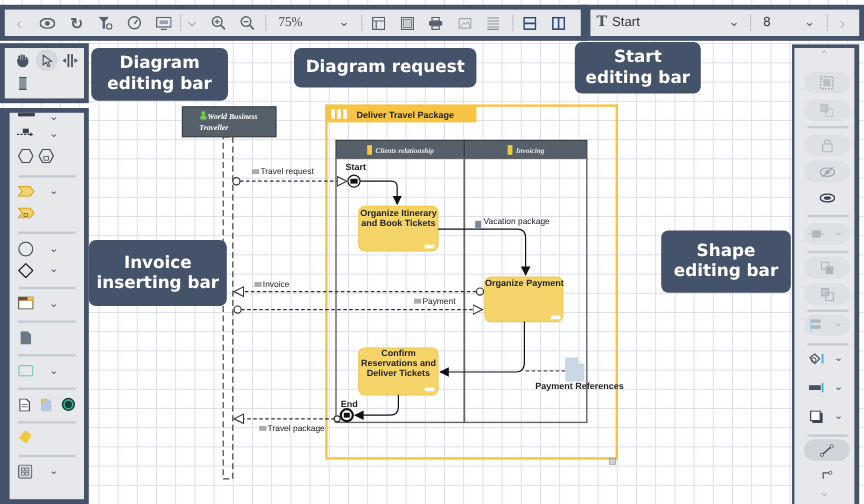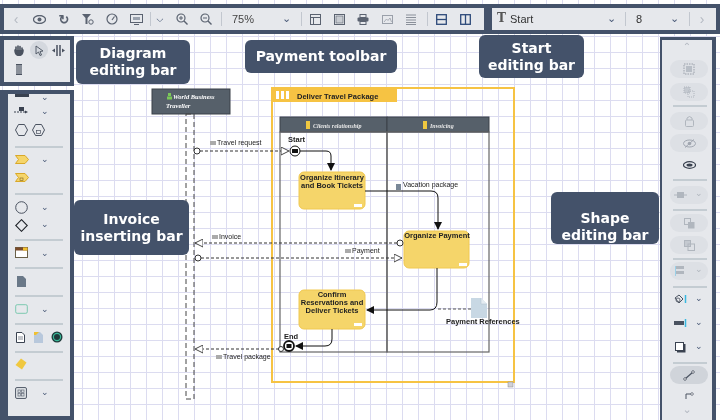--- a/index.html
+++ b/index.html
@@ -85,21 +85,21 @@
 </span>
 <span class="tb-icon" style="left:199px;top:9px;width:14px;height:20px;">
   <svg width="12" height="12" viewBox="0 0 12 12">
       <circle cx="5" cy="5" r="4" fill="none" stroke="#5a6270" stroke-width="1.2"></circle>
       <line x1="8" y1="8" x2="11.5" y2="11.5" stroke="#5a6270" stroke-width="1.4"></line>
       <line x1="3" y1="5" x2="7" y2="5" stroke="#5a6270"></line>
     </svg>
 </span>
 <span class="tb-sep" style="left:221px;top:12px;height:14px;"></span>
 
-<div style="position:absolute;left:224px;top:9px;width:74px;height:20px;">
+<div style="position:absolute;left:224px;top:9px;width:74px;height:20px;font-family:Liberation Serif, serif;">
   <span style="position:absolute;left:8px;top:4px;font-size:11px;color:#444;">75%</span>
   <span class="chev" style="position:absolute;left:58px;top:3px;font-size:11px;">⌄</span>
 </div>
 <span class="tb-sep" style="left:301px;top:12px;height:14px;"></span>
 
 <span class="tb-icon" style="left:308px;top:9px;width:14px;height:20px;">
   <svg width="11" height="11" viewBox="0 0 11 11">
       <rect x="0.5" y="0.5" width="10" height="10" fill="none" stroke="#5a6270"></rect>
       <line x1="0.5" y1="3.5" x2="10.5" y2="3.5" stroke="#5a6270"></line>
       <line x1="3.5" y1="3.5" x2="3.5" y2="10.5" stroke="#5a6270"></line>
@@ -531,26 +531,26 @@
     <line x1="471" y1="309" x2="438" y2="309" stroke="#555" stroke-dasharray="3 2"></line>
     <text x="446" y="324" class="lblb" font-size="6.5" id="dataObj">Payment References</text>
   </g>
 </svg>
 
 <div class="callout" style="left:76px;top:40px;width:114px;height:44px;">
   <span style="white-space:pre-line;">Diagram
 editing bar</span>
 </div>
 <div class="callout" style="left:245px;top:40px;width:152px;height:33px;">
-  <span>Payment toolbar</span>
+  <span>Diagram request</span>
 </div>
 <div class="callout" style="left:479px;top:35px;width:105px;height:43px;">
   <span style="white-space:pre-line;">Start
 editing bar</span>
 </div>
 <div class="callout" style="left:74px;top:200px;width:115px;height:55px;">
   <span style="white-space:pre-line;">Invoice
 inserting bar</span>
 </div>
-<div class="callout" style="left:551px;top:192px;width:108px;height:52px;align-items:flex-end;">
+<div class="callout" style="left:551px;top:192px;width:108px;height:52px;">
   <span style="white-space:pre-line;">Shape
 editing bar</span>
 </div>
 
 </body></html>

